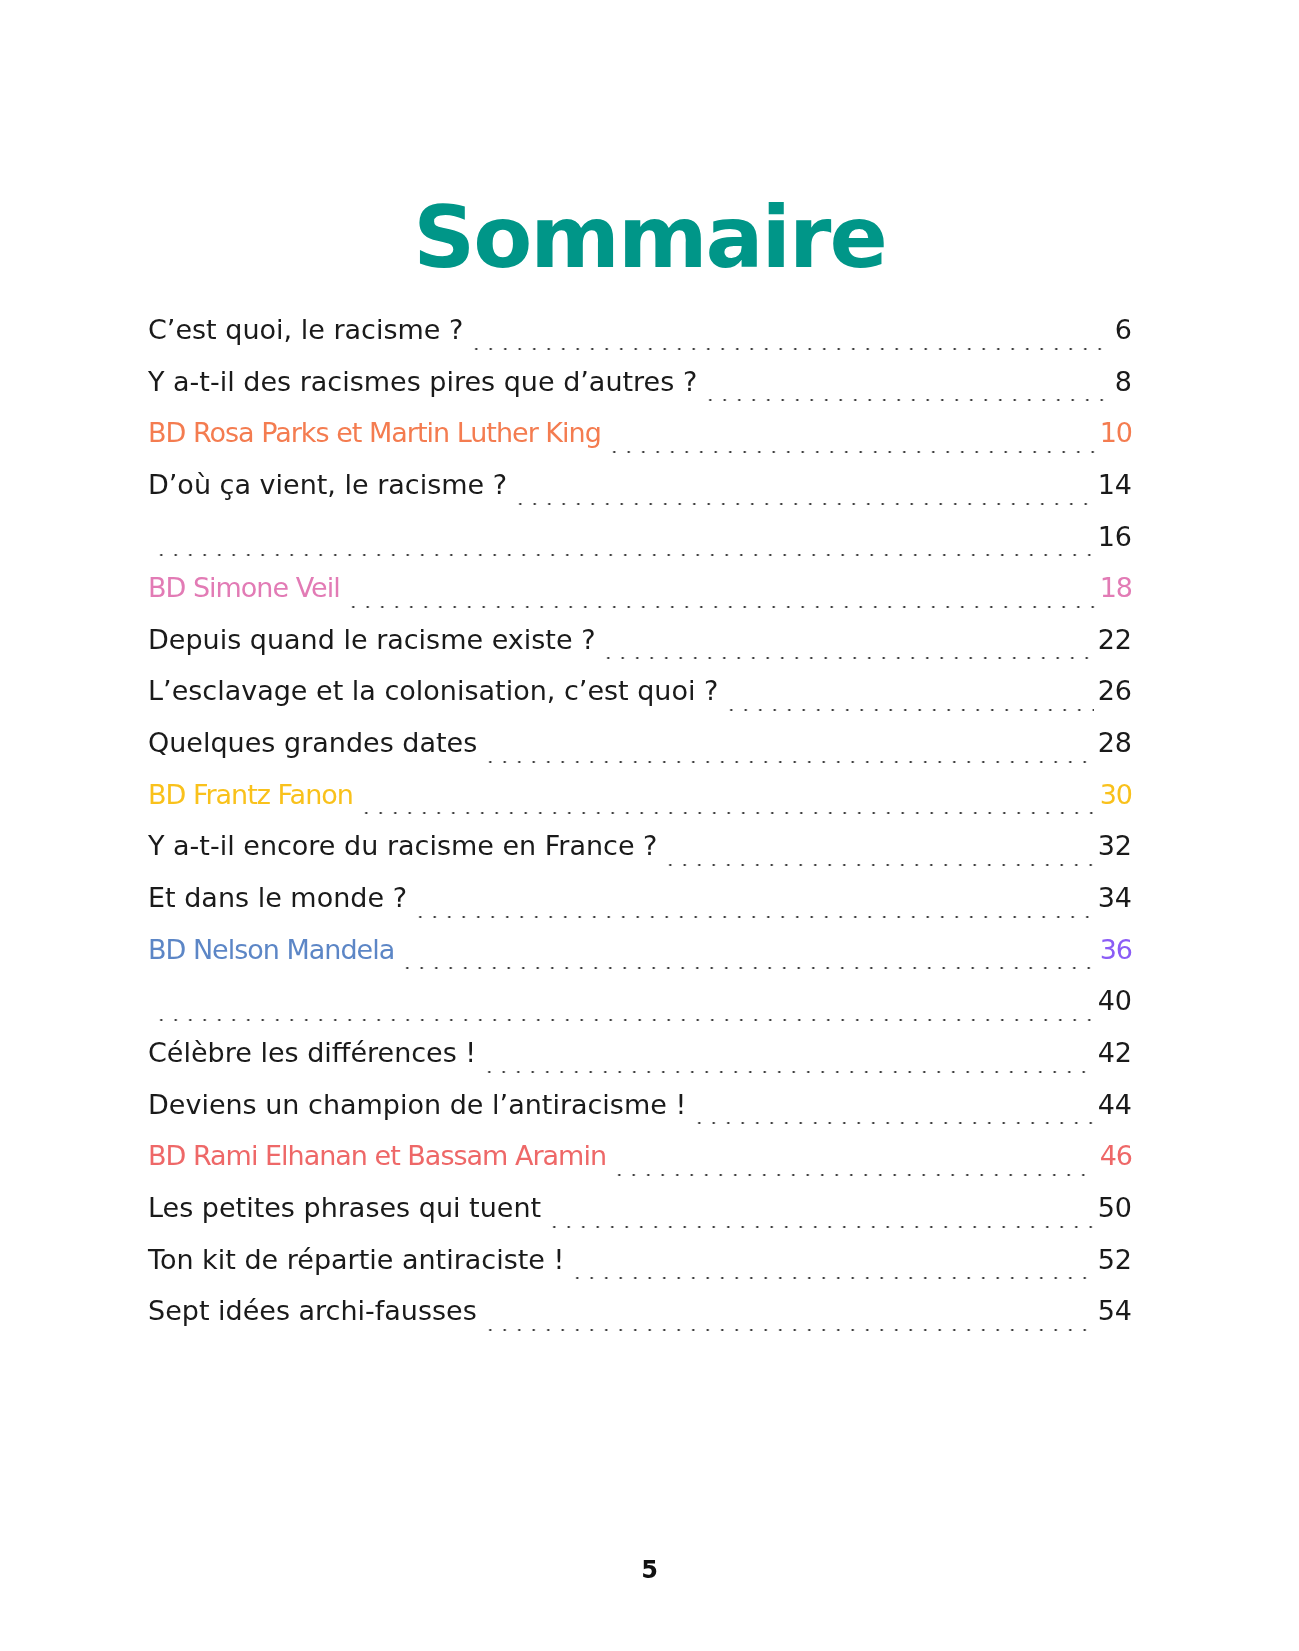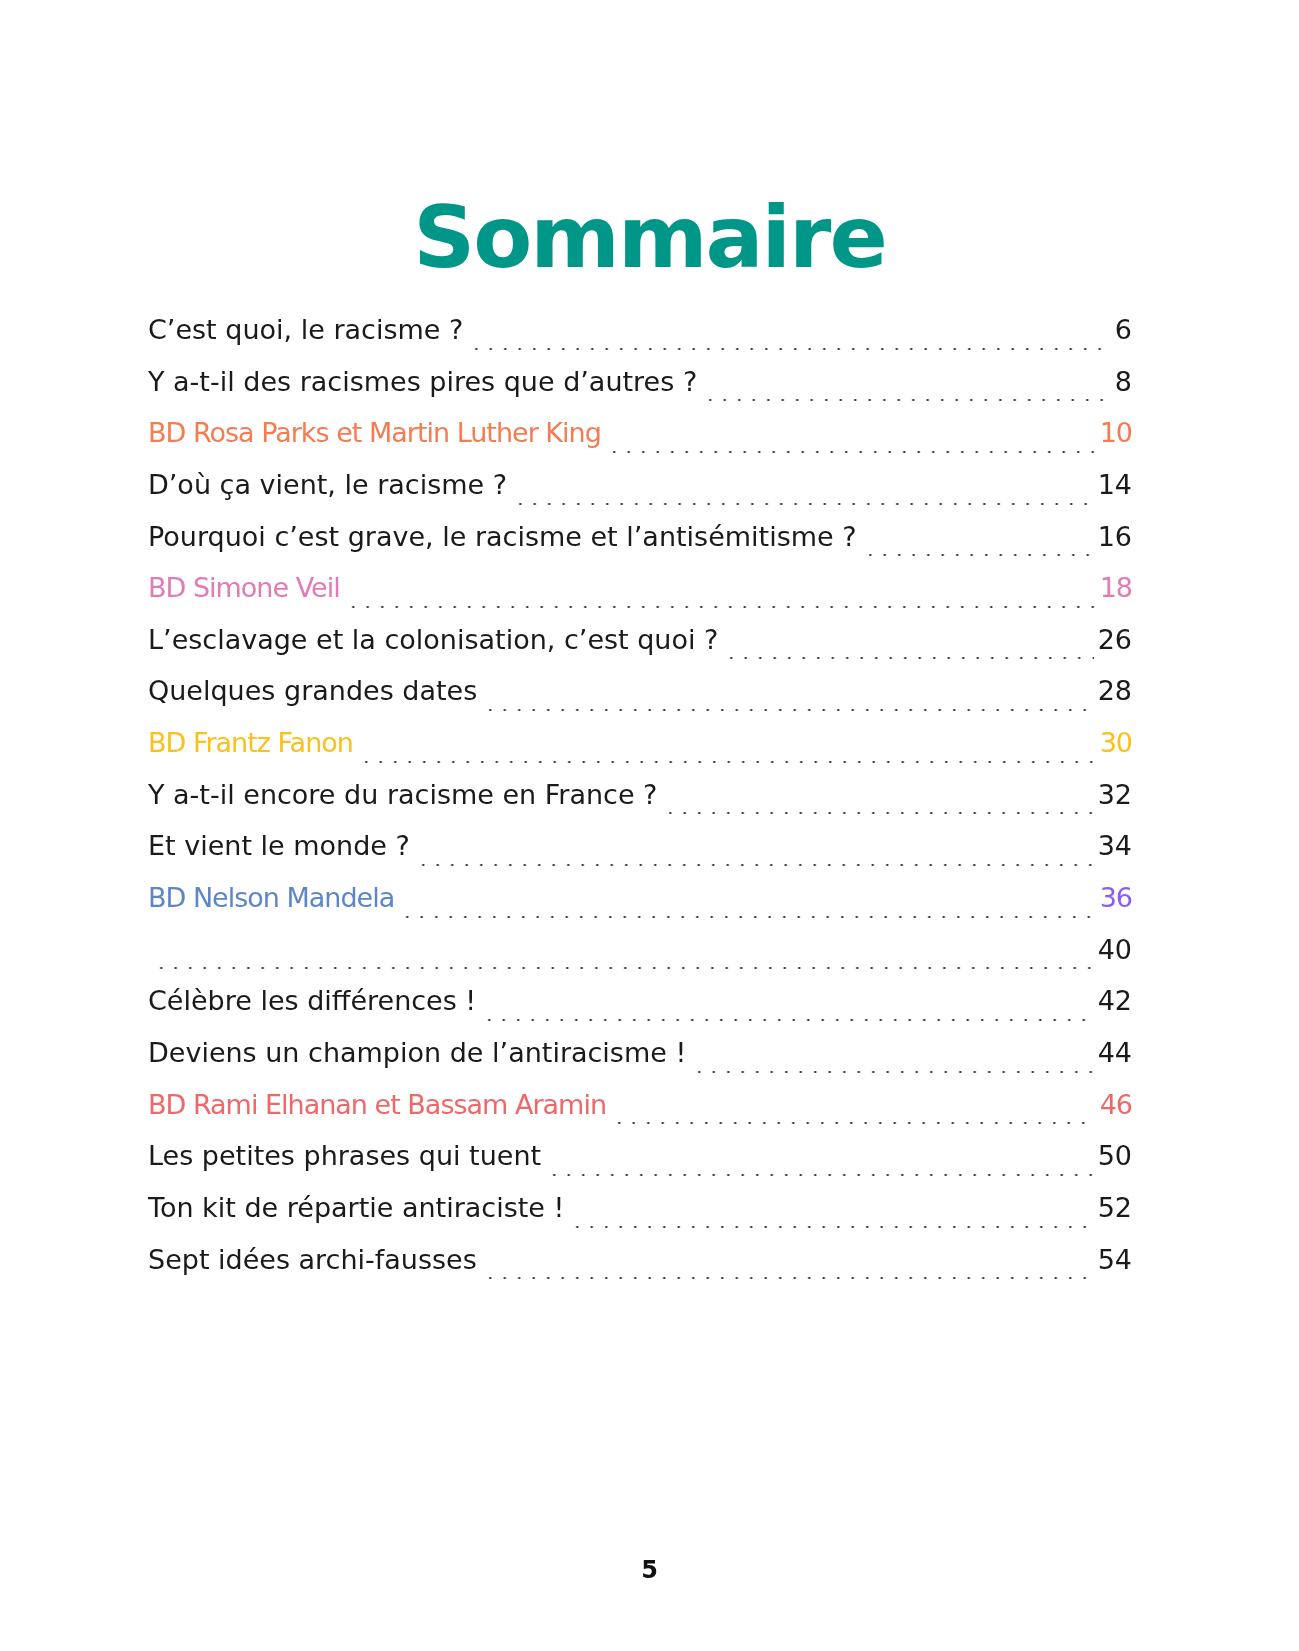--- a/index.html
+++ b/index.html
@@ -47,28 +47,32 @@
       <span class="label" style="color: rgb(244, 124, 80);">BD Rosa Parks et Martin Luther King</span>
       <span class="dots"></span>
       <span class="page" style="color: rgb(244, 124, 80);">10</span>
     </div>
   <div class="row">
       <span class="label">D’où ça vient, le racisme ?</span>
       <span class="dots"></span>
       <span class="page">14</span>
     </div>
   <div class="row">
-      <span class="label">Pourquoi c’est grave, le racisme et l’antisémitisme ?</span>
       <span class="dots"></span>
       <span class="page">16</span>
     </div>
   <div class="row bd">
       <span class="label" style="color: rgb(226, 123, 181);">BD Simone Veil</span>
       <span class="dots"></span>
       <span class="page" style="color: rgb(226, 123, 181);">18</span>
+    </div>
+  <div class="row">
+      <span class="label">Depuis quand le racisme existe ?</span>
+      <span class="dots"></span>
+      <span class="page">22</span>
     </div>
   <div class="row">
       <span class="label">L’esclavage et la colonisation, c’est quoi ?</span>
       <span class="dots"></span>
       <span class="page">26</span>
     </div>
   <div class="row">
       <span class="label">Quelques grandes dates</span>
       <span class="dots"></span>
       <span class="page">28</span>
@@ -77,21 +81,21 @@
       <span class="label" style="color: rgb(249, 193, 27);">BD Frantz Fanon</span>
       <span class="dots"></span>
       <span class="page" style="color: rgb(249, 193, 27);">30</span>
     </div>
   <div class="row">
       <span class="label">Y a-t-il encore du racisme en France ?</span>
       <span class="dots"></span>
       <span class="page">32</span>
     </div>
   <div class="row">
-      <span class="label">Et vient le monde ?</span>
+      <span class="label">Et dans le monde ?</span>
       <span class="dots"></span>
       <span class="page">34</span>
     </div>
   <div class="row bd">
       <span class="label" style="color: rgb(92, 134, 198);">BD Nelson Mandela</span>
       <span class="dots"></span>
       <span class="page" style="color: #8b5cf6;">36</span>
     </div>
   <div class="row">
       <span class="dots"></span>

